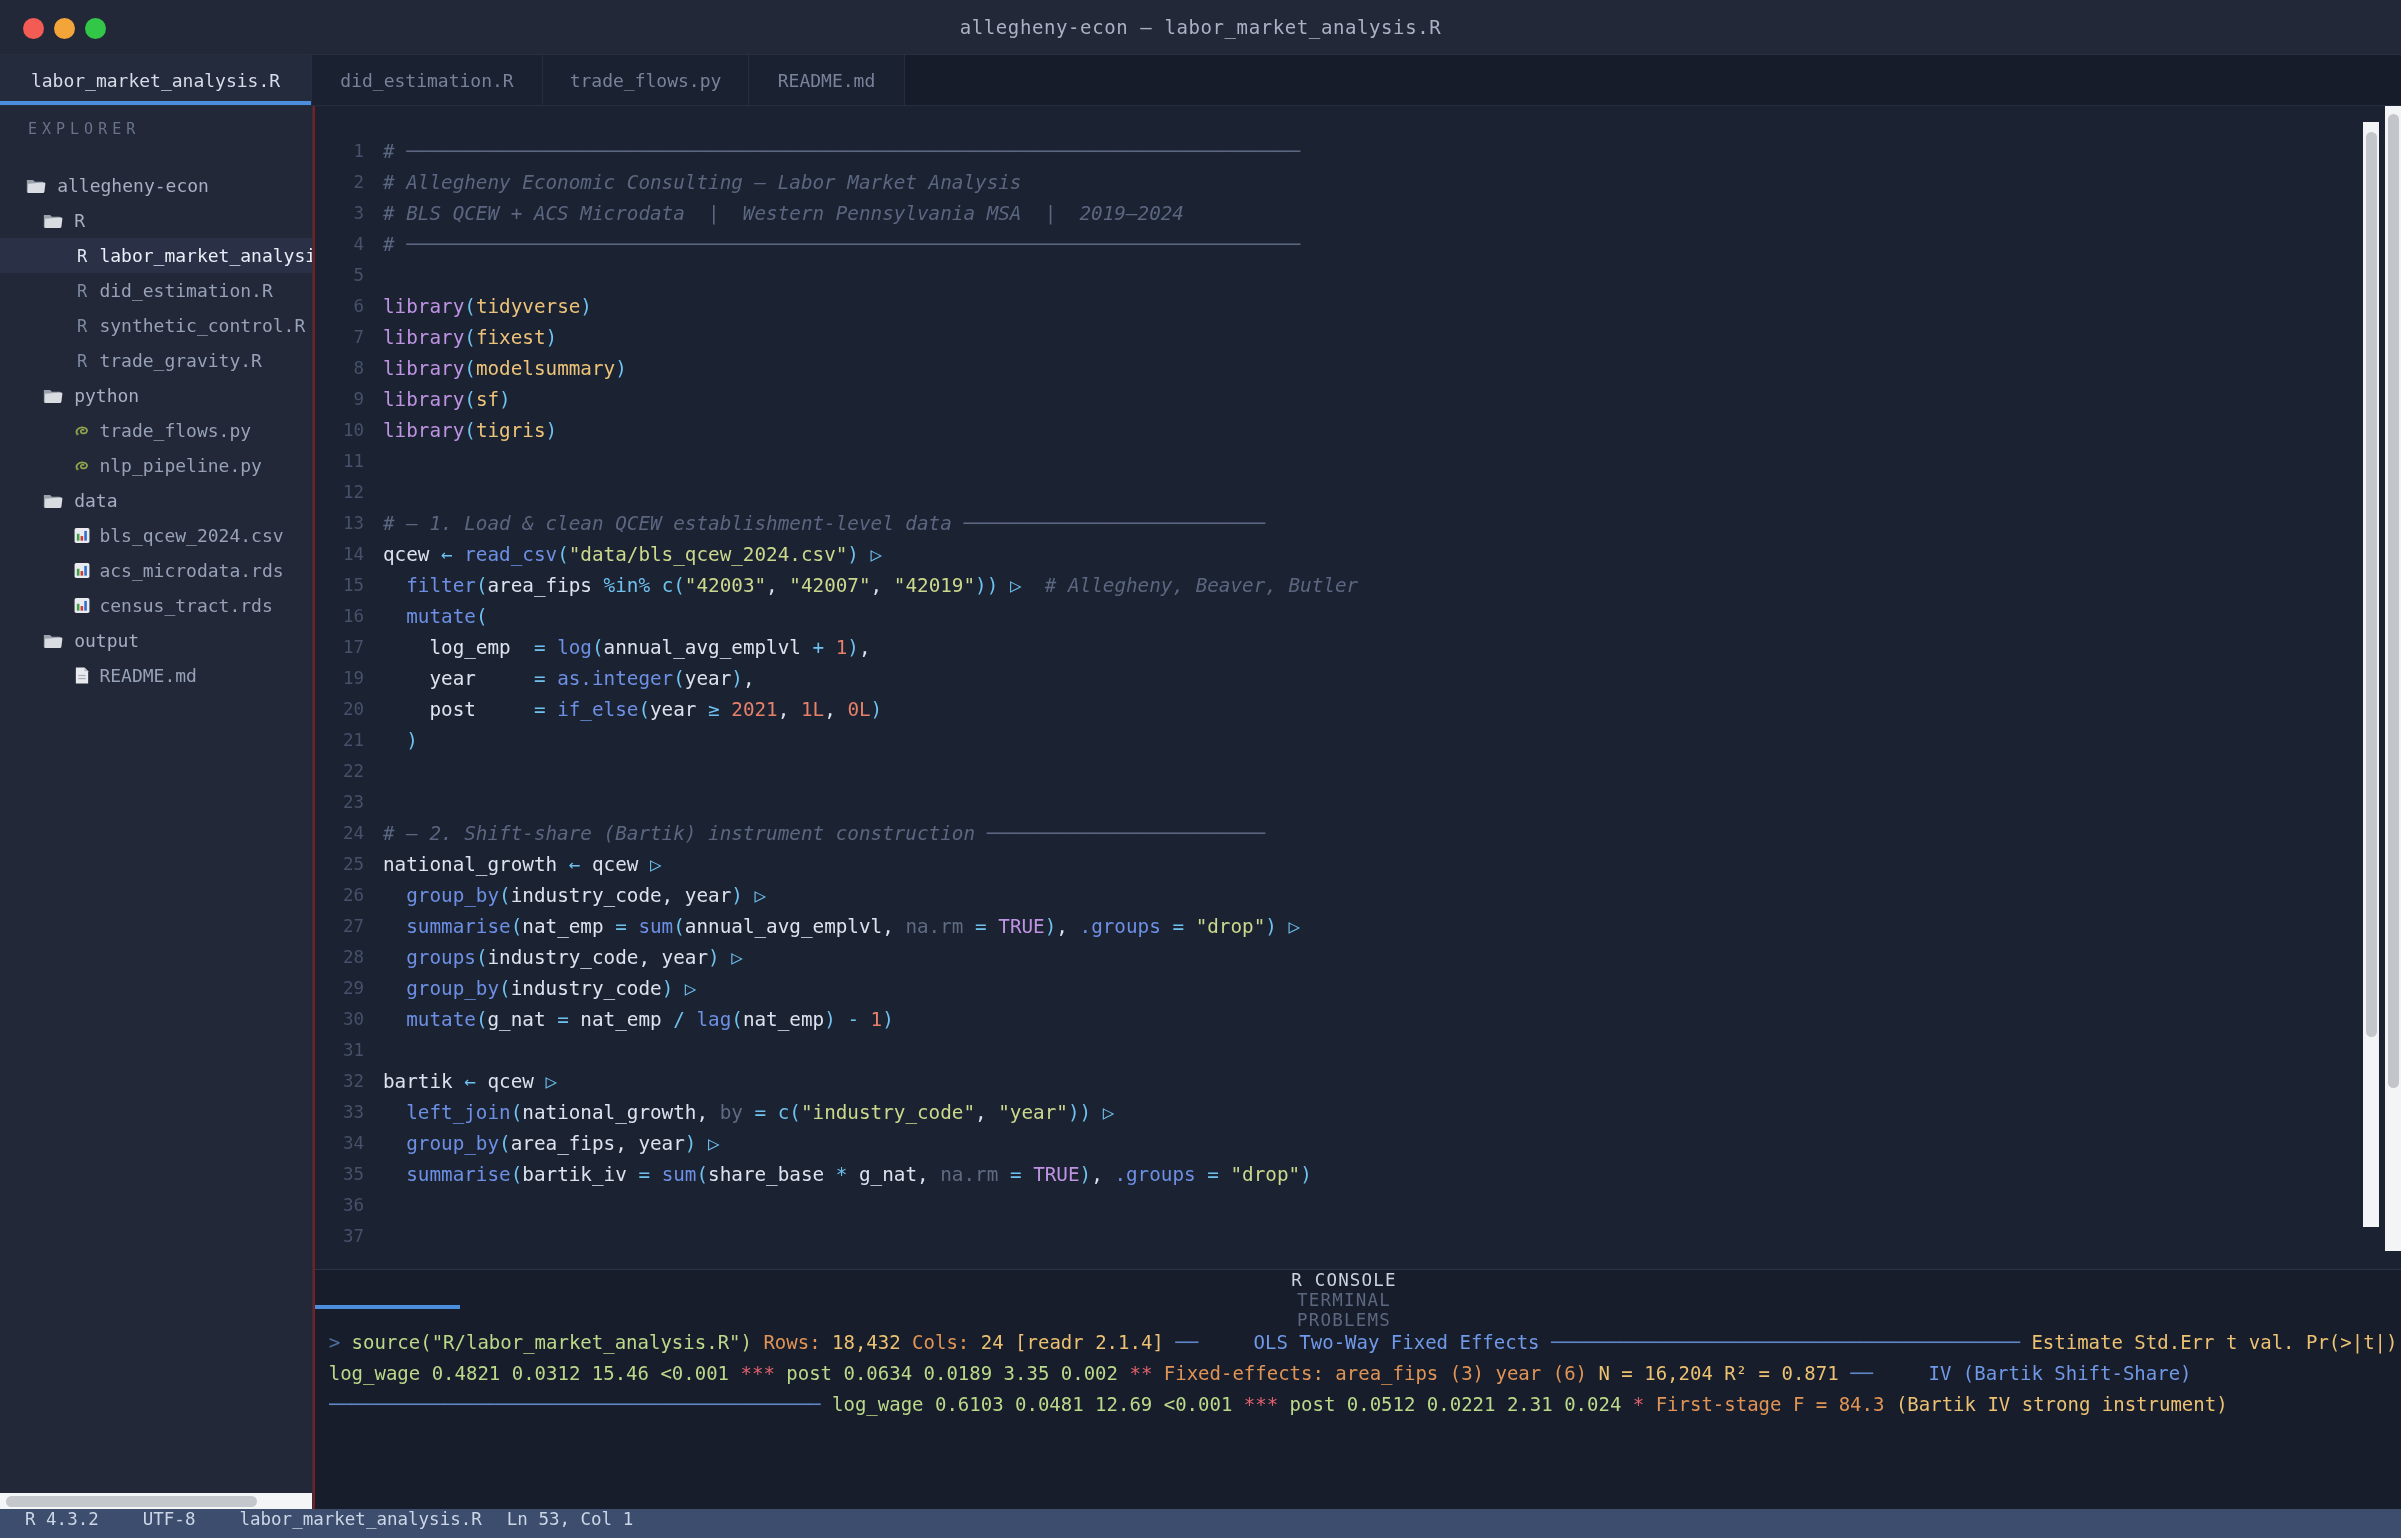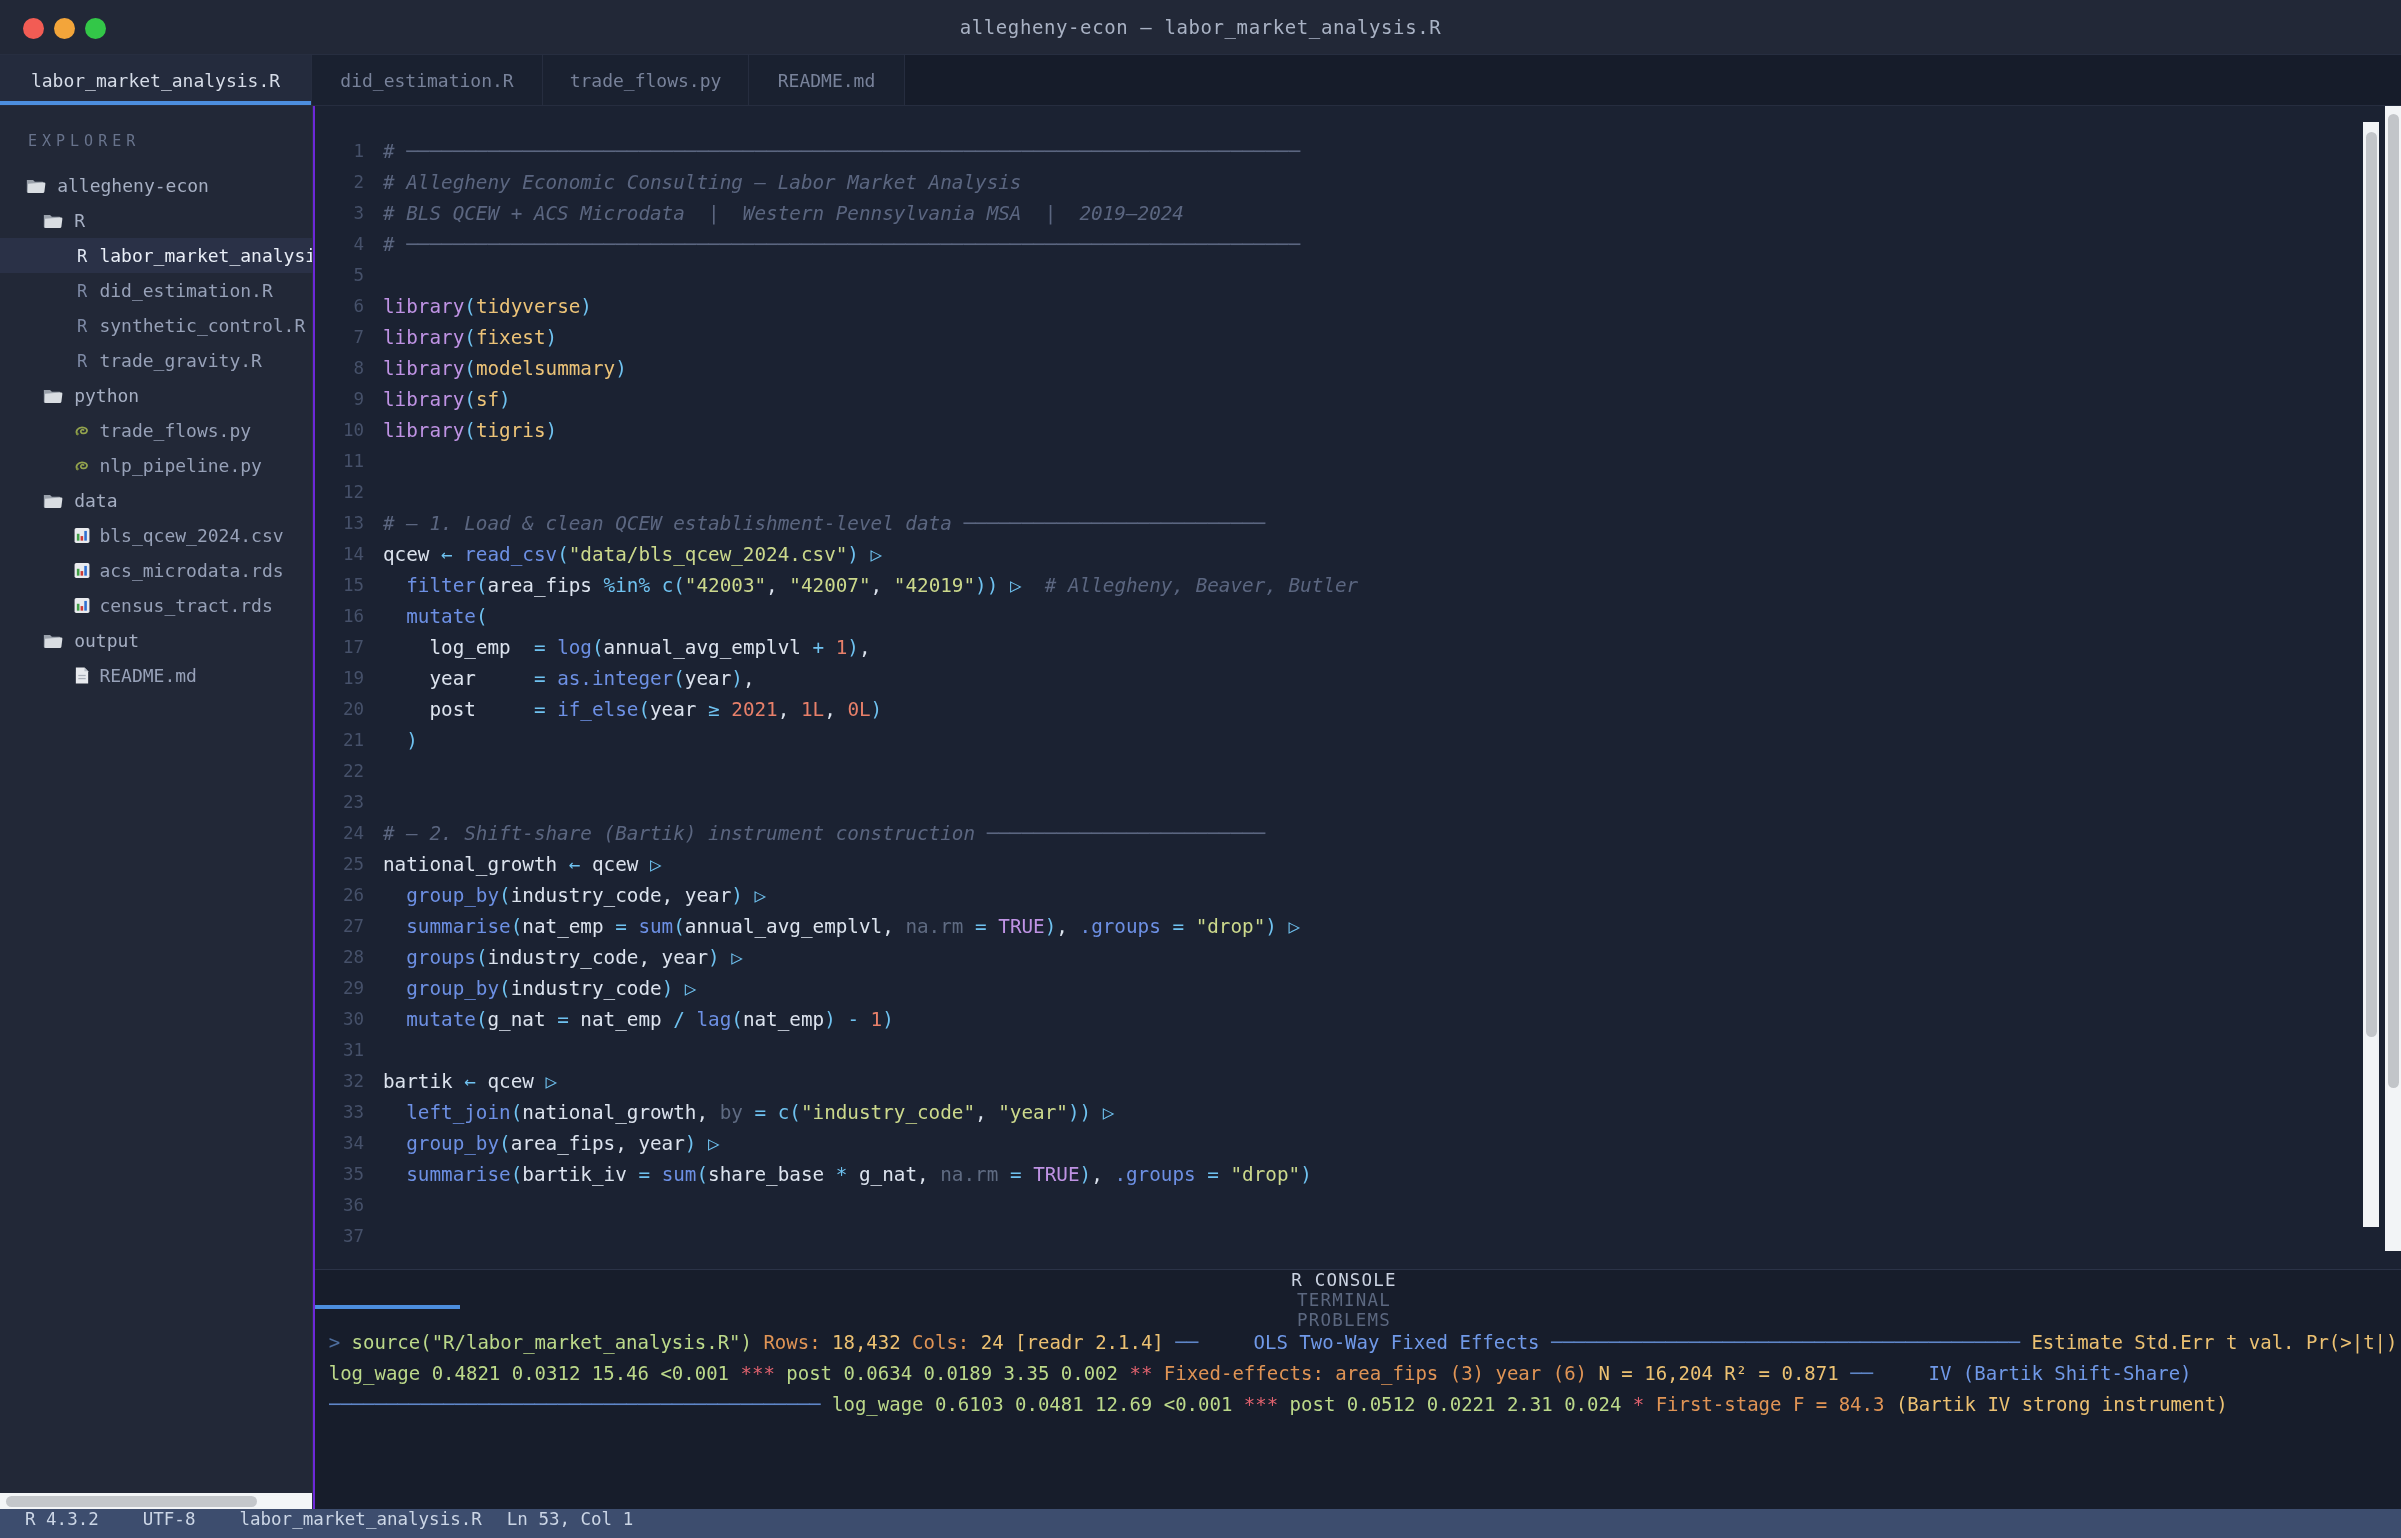--- a/index.html
+++ b/index.html
@@ -1,18 +1,18 @@
 <!DOCTYPE html>
 <html style="font-size:10px"><head>
 <meta charset="utf-8">
 <style>
   * { margin:0; padding:0; box-sizing:border-box; }
   html,body { width:2401px; height:1539px; overflow:hidden; }
   body { font-family:"DejaVu Sans Mono", monospace; background:#1b2232; }
-  .app { position:relative; width:2401px; height:1539px; background:#6d28d9; overflow:hidden; }
+  .app { position:relative; width:2401px; height:1539px; background:#7f1d1d; overflow:hidden; }
 
   
   .titlebar { position:absolute; left:0; top:0; width:100%; height:55px; background:#222837;
               display:flex; align-items:center; border-bottom:0.6px solid #272e40; }
   .lights { position:absolute; left:22.5px; top:17.5px; display:flex; gap:10px; }
   .light { width:21px; height:21px; border-radius:50%; }
   .title { width:100%; text-align:center; font-size:19px; color:#a9b2c4; letter-spacing:0.6px; }
 
   
   .tabbar { position:absolute; left:0; top:55px; width:100%; height:51px; background:#161c2a;
@@ -21,21 +21,21 @@
          font-size:18px; color:#78829a; background:#1a2130; border-right:0.6px solid #262d3f;
          position:relative; flex:none; }
   .tab.t0 { width:312px; } .tab.t1 { width:231px; } .tab.t2 { width:206px; } .tab.t3 { width:156px; }
   .tab.active { background:#242b3d; color:#d6dce8; }
   .tab.active::after { content:""; position:absolute; left:0; bottom:0; width:100%; height:4.4px; background:#4c8ede; }
   .tabfill { flex:1; background:#161c2a; }
 
   
   .sidebar { position:absolute; left:0; top:106px; width:313px; height:1403px; background:#222837;
              border-right:1.2px solid #2b3347; overflow:hidden; }
-  .exp-head { position:absolute; left:28px; top:13.7px; font-size:15px; letter-spacing:5px; color:#68738c;margin-top:12px; }
+  .exp-head { position:absolute; left:28px; top:13.7px; font-size:15px; letter-spacing:5px; color:#68738c; }
   .tree { position:absolute; left:0; top:62px; width:100%; }
   .trow { height:35px; display:flex; align-items:center; width:313px; }
   .trow.sel { background:#2a3147; }
   .trow .ic { flex:none; display:flex; align-items:center; justify-content:center; }
   .trow.lv0 { padding-left:25px; } .trow.lv0 .ic { width:21px; margin-right:11.2px; }
   .trow.lv1 { padding-left:42px; } .trow.lv1 .ic { width:21px; margin-right:11.2px; }
   .trow.lv2 { padding-left:74px; } .trow.lv2 .ic { width:16px; margin-right:9.4px; }
   .tlabel { font-size:18px; color:#97a1b8; white-space:pre; }
   .trow.folder .tlabel { color:#a6afc3; }
   .trow.sel .tlabel { color:#e9eef7; }

